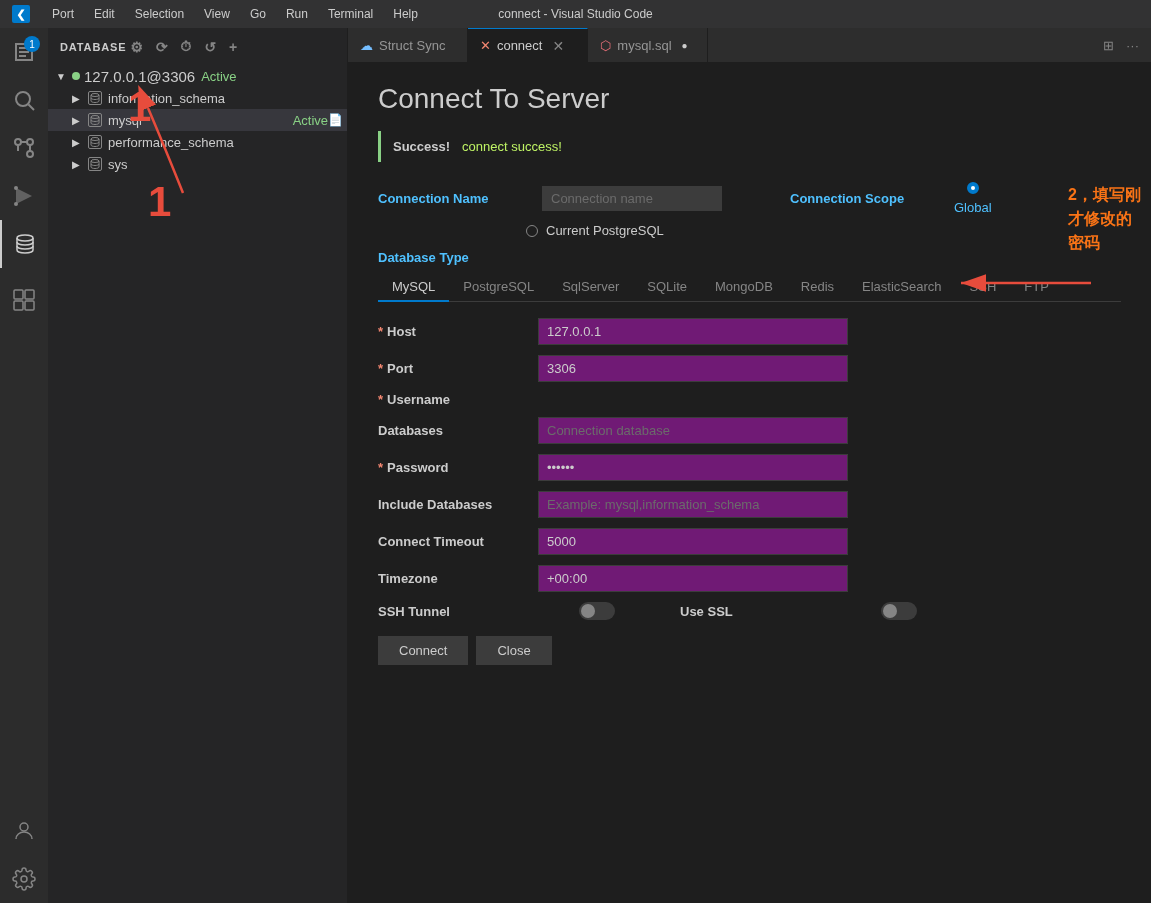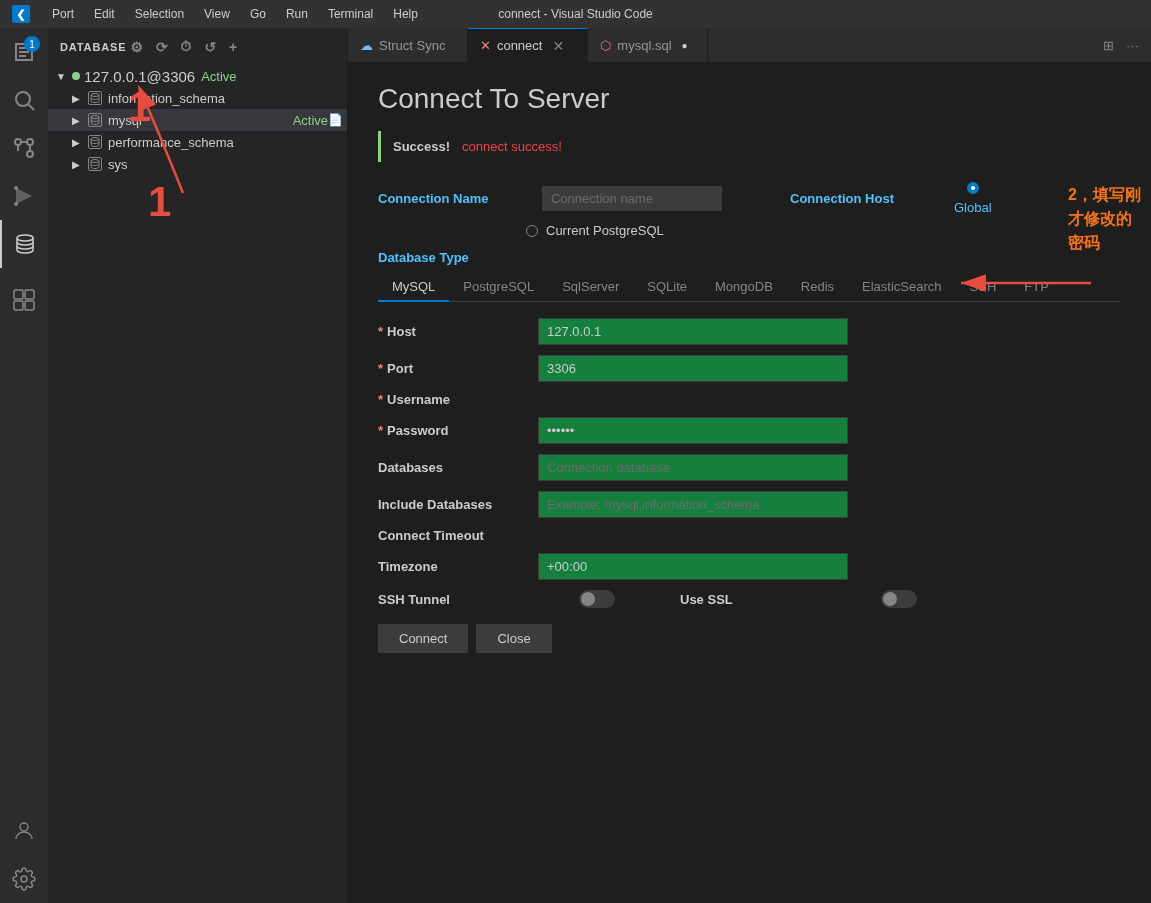--- a/index.html
+++ b/index.html
@@ -256,21 +256,21 @@
       margin-bottom: 20px;
       padding: 8px 0;
       border-left: 3px solid #89d185;
       padding-left: 12px;
     }
     .success-label {
       color: #cccccc;
       font-weight: 600;
     }
     .success-message {
-      color: #ef4444;
+      color: #bef264;
     }
     .form-label {
       color: #4fc1ff;
       font-weight: 600;
       min-width: 140px;
     }
     .form-input {
       background: #3c3c3c;
       border: 1px solid #3c3c3c;
       color: #cccccc;
@@ -349,21 +349,21 @@
     .field-label {
       min-width: 160px;
       color: #cccccc;
       font-weight: 600;
     }
     .field-required {
       color: #f48771;
       margin-right: 4px;
     }
     .field-input {
-      background: #15803d;
+      background: #701a75;
       border: 1px solid #3c3c3c;
       color: #cccccc;
       padding: 5px 8px;
       font-size: 13px;
       width: 310px;
       outline: none;
       font-family: inherit;
     }
     .field-input::placeholder { color: #6b6b6b; }
 
@@ -617,21 +617,21 @@
 
       <div class="success-bar">
         <span class="success-label">Success!</span>
         <span class="success-message">connect success!</span>
       </div>
 
       <div style="display:flex;align-items:center;margin-bottom:8px;gap:24px;">
         <span class="form-label" style="min-width:140px;">Connection Name</span>
         <input class="form-input" placeholder="Connection name" style="width: 180px;">
         <span style="min-width:20px;"></span>
-        <span class="form-label">Connection Host</span>
+        <span class="form-label">Connection Scope</span>
         <div class="radio-group">
           <div class="radio-selected">
               <div class="radio-inner"></div>
             </div>
           <span class="radio-label-blue">Global</span>
         </div>
       </div>
 
       <div style="display:flex;align-items:center;margin-bottom:12px;gap:8px;">
         <span style="min-width:140px;"></span>
@@ -668,38 +668,39 @@
         <input class="field-input" value="3306" style="">
       </div>
 
       <div class="field-row">
         <div class="field-label">
           <span class="field-required">*</span>Username
         </div>
       </div>
 
       <div class="field-row">
+        <div class="field-label">Databases</div>
+        <input class="field-input" placeholder="Connection database" style="">
+      </div>
+
+      <div class="field-row">
         <div class="field-label">
           <span class="field-required">*</span>Password
         </div>
         <input class="field-input" type="password" value="123456" style="">
       </div>
 
       <div class="field-row">
-        <div class="field-label">Databases</div>
-        <input class="field-input" placeholder="Connection database" style="">
-      </div>
-
-      <div class="field-row">
         <div class="field-label">Include Databases</div>
         <input class="field-input" placeholder="Example: mysql,information_schema" style="">
       </div>
 
       <div class="field-row">
         <div class="field-label">Connect Timeout</div>
+        <input class="field-input" value="5000" style="">
       </div>
 
 
       <div class="field-row">
         <div class="field-label">Timezone</div>
         <input class="field-input" value="+00:00" style="">
       </div>
 
       <div class="field-row" style="gap:41px;margin-top:8px;">
         <div class="field-label">SSH Tunnel</div>

